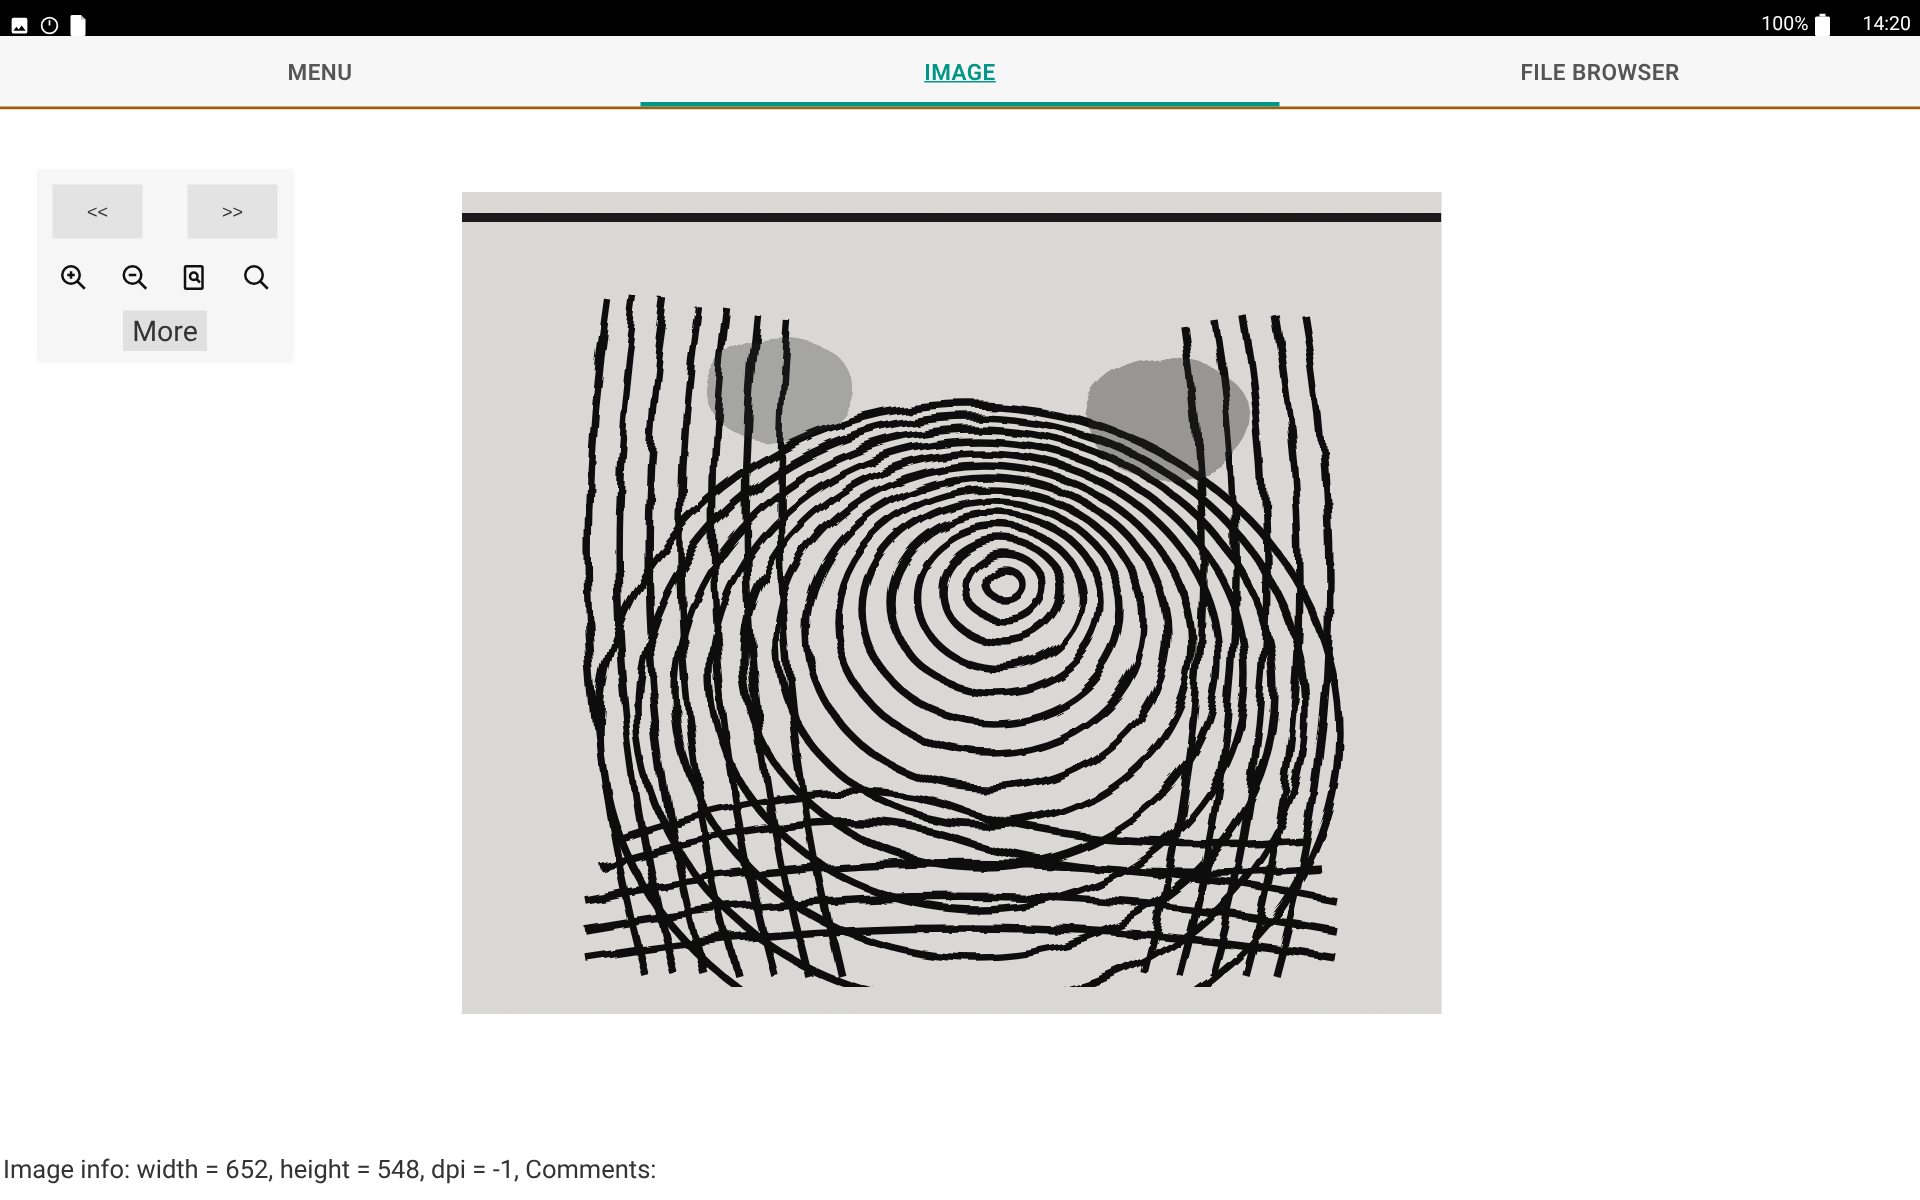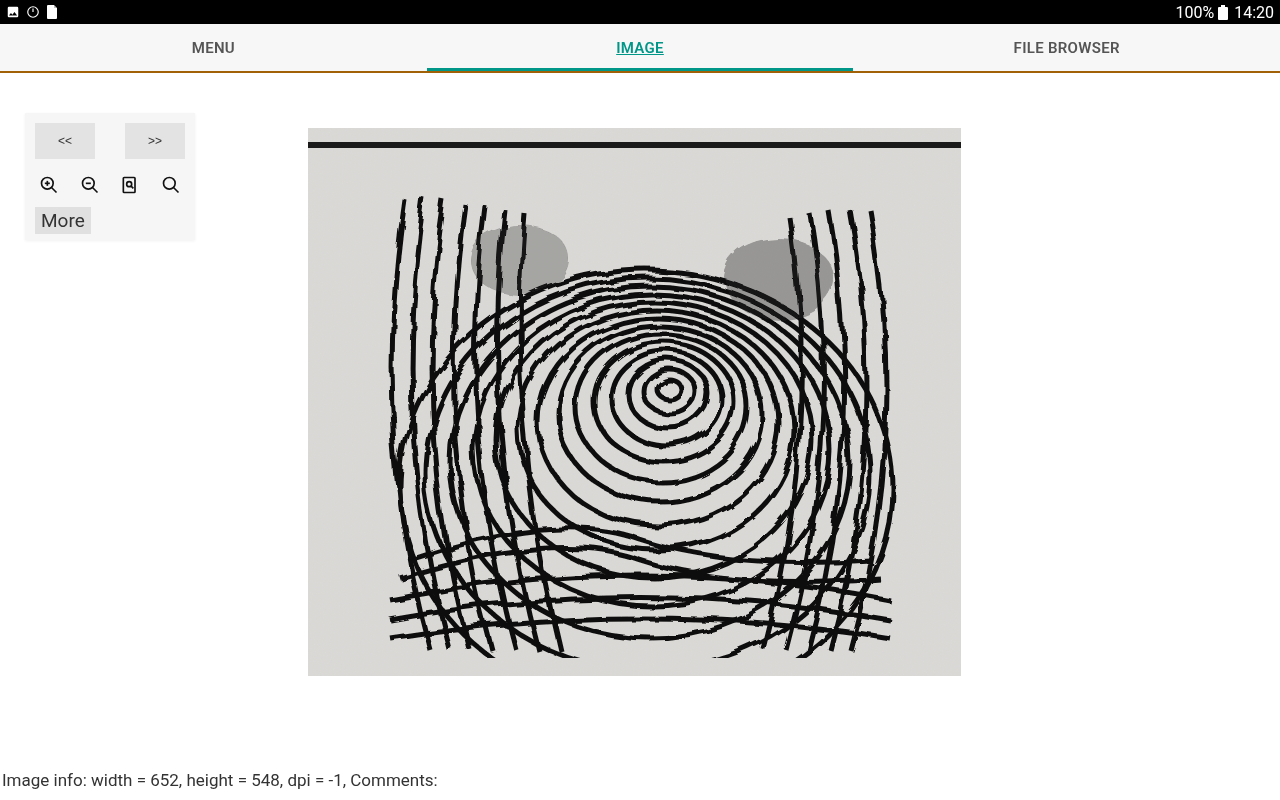--- a/index.html
+++ b/index.html
@@ -1,22 +1,22 @@
 <!DOCTYPE html>
 <html><head>
 <meta charset="utf-8">
 <style>
   * { box-sizing: border-box; margin: 0; padding: 0; }
   html, body { width: 1280px; height: 800px; overflow: hidden; font-family: Roboto, "Helvetica Neue", Arial, sans-serif; background: #fff; }
   
   .status-bar {
     height: 24px; width: 100%;
     background: #000; color: #fff;
-    display: flex; align-items: center;
-    font-size: 16px;
+    display: flex; align-items: flex-end;
+    font-size: 13px;
     padding: 0 6px;
   }
   .status-left { display: flex; align-items: center; gap: 6px; }
   .status-right { margin-left: auto; display: flex; align-items: center; gap: 4px; }
   .status-icon { display: inline-flex; }
   .status-icon svg { display: block; }
   
   .tab-bar {
     height: 49px; width: 100%;
     background: #f7f7f7;
@@ -65,21 +65,21 @@
     font-size: 12px; color: #333;
     cursor: pointer;
   }
   .zoom-row { display: flex; justify-content: space-between; align-items: center; padding: 0 2px 10px 2px; }
   .zoom-btn {
     width: 24px; height: 24px;
     display: flex; align-items: center; justify-content: center;
     cursor: pointer;
   }
   .zoom-btn svg { display: block; }
-  .more-row { display: flex; justify-content: flex-start; }
+  .more-row { display: flex; justify-content: center; }
   .more-btn {
     background: #e0e0e0;
     padding: 2px 6px;
     font-size: 19px; color: #333;
     cursor: pointer;
   }
   
   .image-viewport {
     position: absolute;
     left: 308px; top: 55px;
@@ -121,21 +121,21 @@
     </span>
   </div>
   <div class="status-right">
     <span>100%</span>
     <span class="status-icon">
       <svg width="10" height="15" viewBox="0 0 10 15" fill="#fff">
           <rect x="3" y="0" width="4" height="2"></rect>
           <rect x="0" y="2" width="10" height="13" rx="1"></rect>
         </svg>
     </span>
-    <span style="margin-left:2px;">14:20</span>
+    <span style="margin-left:18px;">14:20</span>
   </div>
 </div>
 
 <div class="tab-bar">
   <div class="tab">
     <span>MENU</span>
   </div>
   <div class="tab active">
     <span>IMAGE</span>
   </div>

